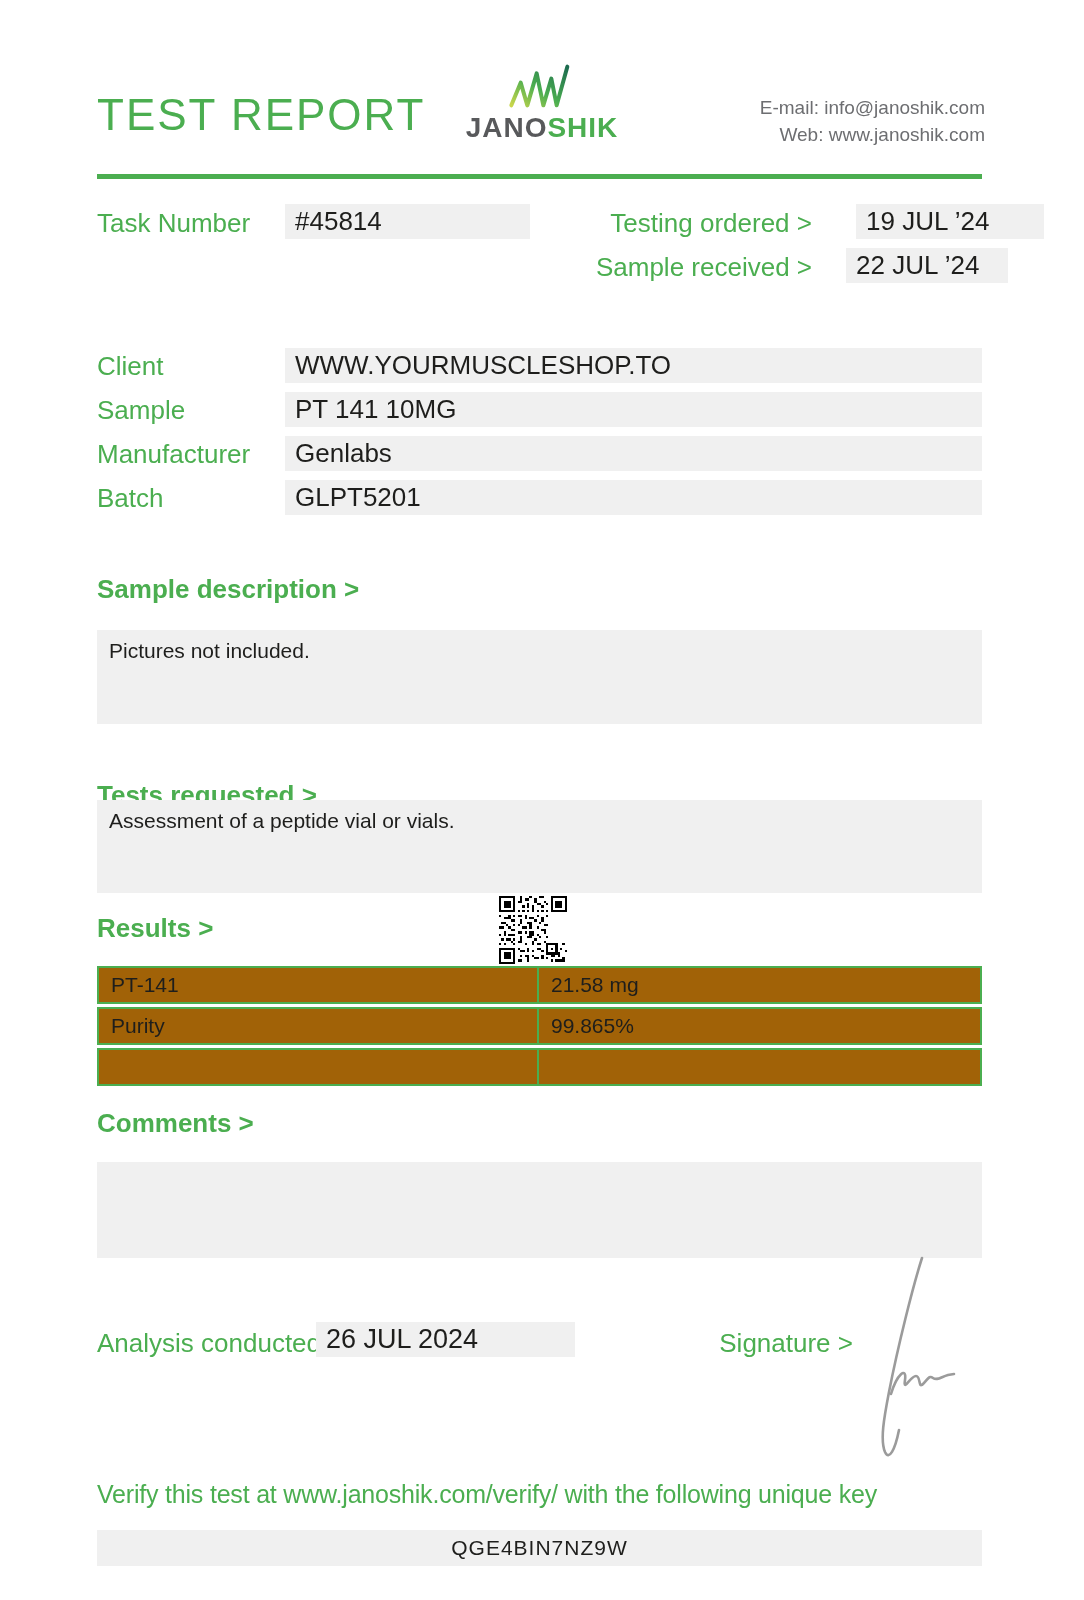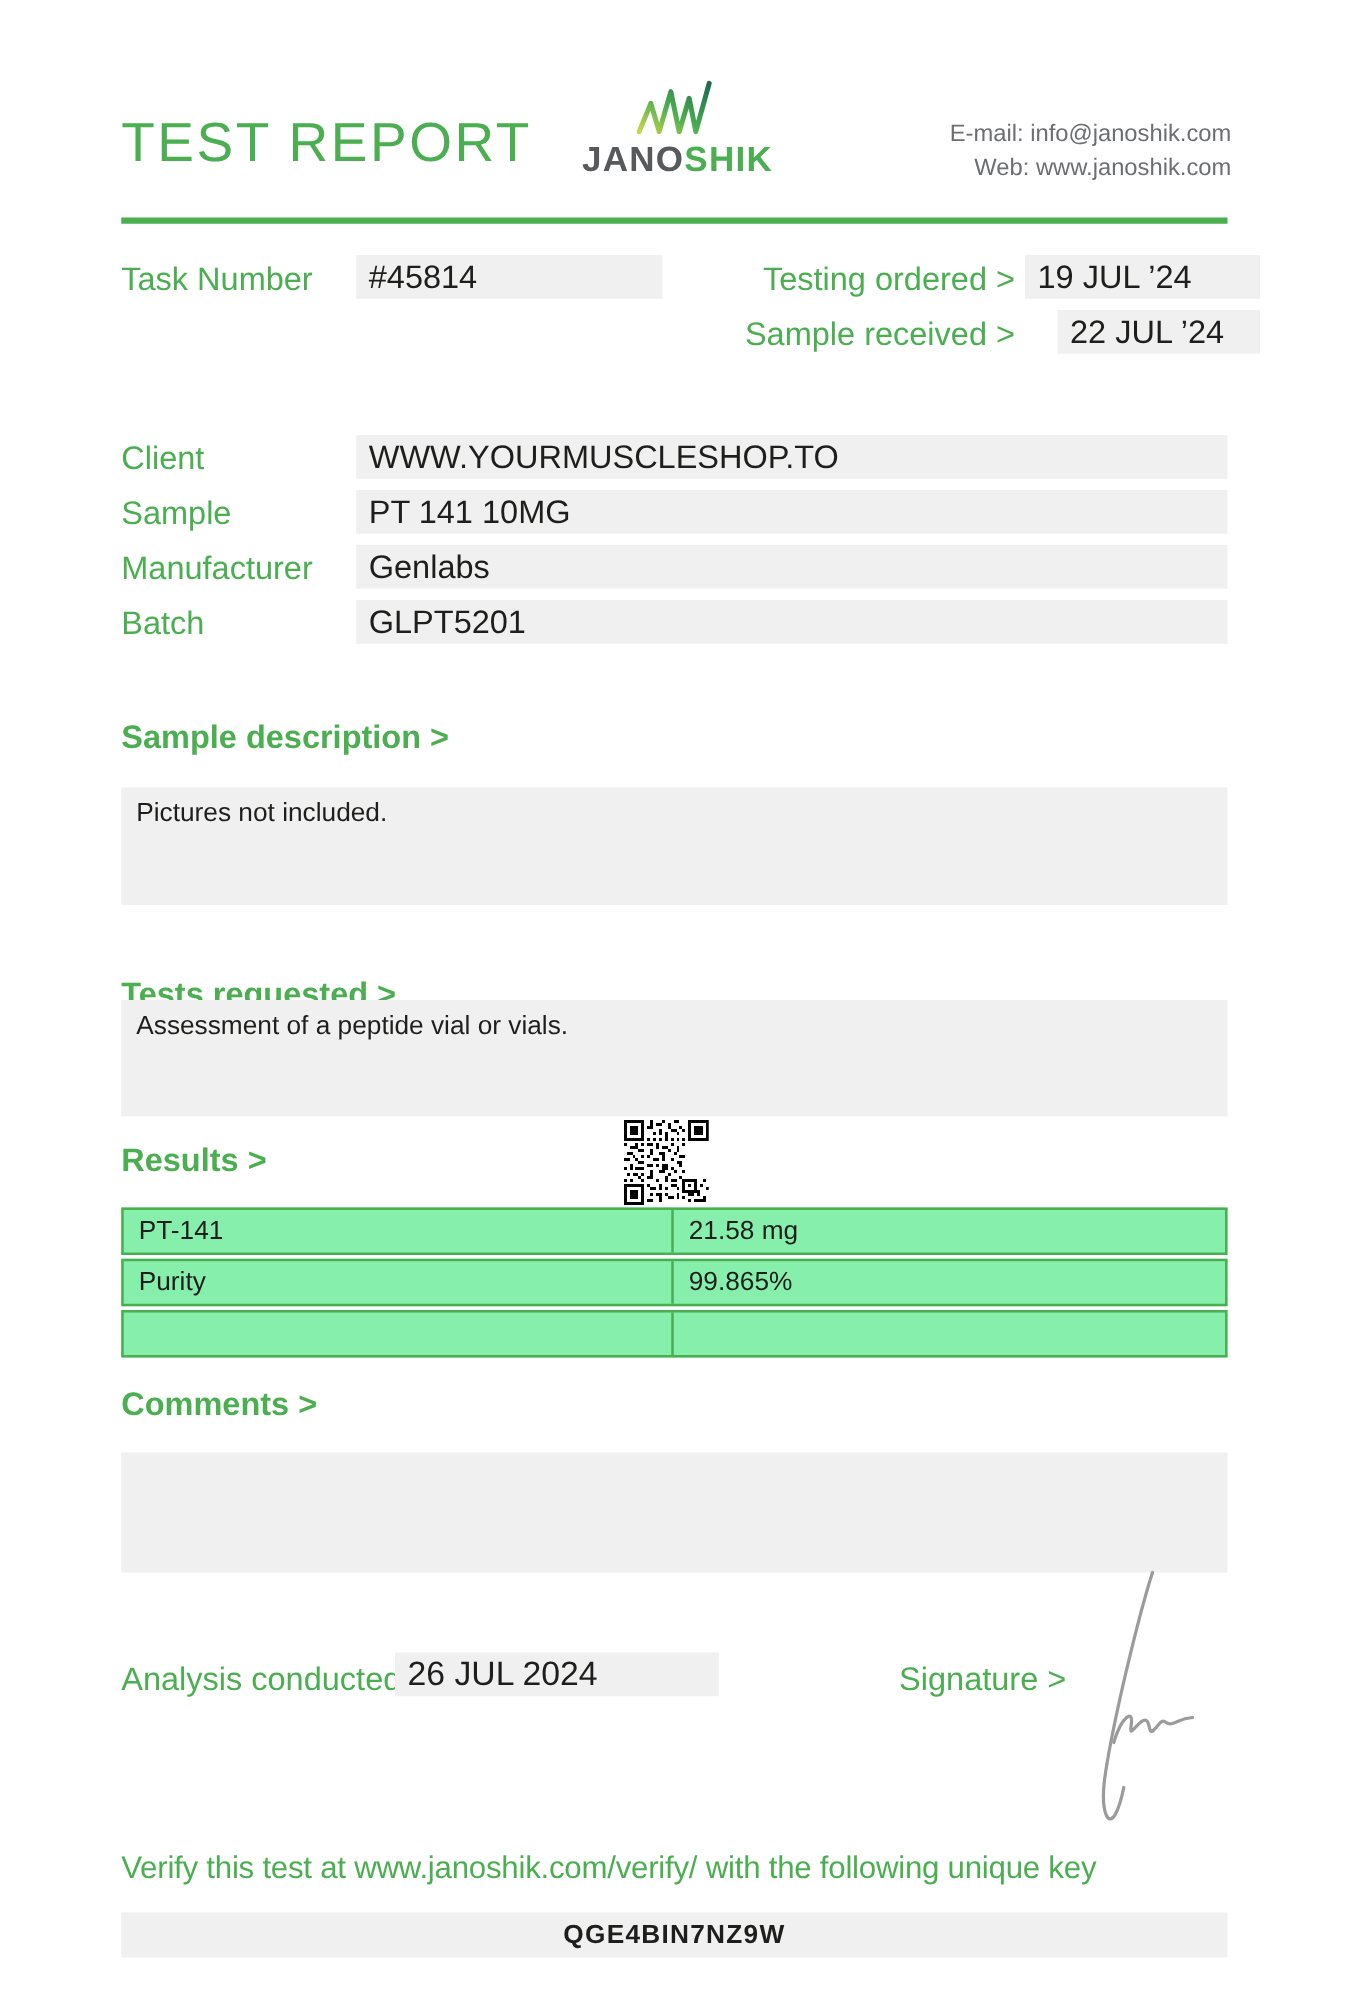--- a/index.html
+++ b/index.html
@@ -26,54 +26,54 @@
   .vbox{background:var(--graybox);color:var(--dark);font-size:26px;line-height:35px;
         height:35px;padding-left:10px;white-space:nowrap;overflow:hidden;}
   .heading{position:absolute;left:97px;color:var(--green);font-size:26px;font-weight:bold;}
   .bigbox{position:absolute;left:97px;width:885px;background:var(--graybox);
           color:var(--dark);font-size:21px;padding:9px 12px;}
 
   
   .task-label{position:absolute;left:97px;top:208px;}
   .task-box{position:absolute;left:285px;top:204px;width:245px;}
   .ordered-label{position:absolute;left:590px;top:208px;width:222px;text-align:right;}
-  .ordered-box{position:absolute;left:820px;top:204px;width:188px;}
+  .ordered-box{position:absolute;left:856px;top:204px;width:188px;}
   .received-label{position:absolute;left:590px;top:252px;width:222px;text-align:right;}
   .received-box{position:absolute;left:846px;top:248px;width:162px;}
 
   
   .info{position:absolute;left:97px;top:348px;width:885px;}
   .info-row{display:flex;align-items:flex-start;margin-bottom:9px;height:35px;}
   .info-row .glabel{width:188px;padding-top:3px;}
   .info-row .vbox{flex:1;}
 
   
   .h-sampledesc{top:574px;} .box-sampledesc{top:630px;height:94px;}
   .h-tests{top:780px;}      .box-tests{top:800px;height:93px;}
   .h-results{top:913px;}
   .h-comments{top:1108px;}  .box-comments{top:1162px;height:96px;}
 
   .qr{position:absolute;left:499px;top:896px;}
 
   
   .rtable{position:absolute;left:97px;top:966px;width:885px;}
-  .t-row{display:flex;border:2px solid var(--green);height:38px;margin-bottom:3px;background:#86efac;}
+  .t-row{display:flex;border:2px solid var(--green);height:38px;margin-bottom:3px;background:#a16207;}
   .t-cell{font-size:21px;color:var(--dark);line-height:34px;padding-left:12px;white-space:nowrap;}
   .t-name{width:440px;border-right:2px solid var(--green);}
   .t-val{flex:1;}
 
   
   .analysis-label{position:absolute;left:97px;top:1328px;}
   .analysis-box{position:absolute;left:316px;top:1322px;width:259px;font-size:27px;}
   .signature-label{position:absolute;left:700px;top:1328px;width:153px;text-align:right;}
   .signature{position:absolute;left:858px;top:1250px;}
   .verify{position:absolute;left:97px;top:1480px;width:888px;color:var(--green);
           font-size:25px;letter-spacing:-0.2px;white-space:nowrap;}
   .key-box{position:absolute;left:97px;top:1530px;width:885px;height:36px;background:var(--graybox);
-           text-align:center;font-size:21px;line-height:36px;color:var(--dark);letter-spacing:1px;font-weight:bold;}
+           text-align:center;font-size:21px;line-height:36px;color:var(--dark);letter-spacing:1px;}
 </style>
 </head>
 <body>
 
 <div class="page">
 
   <div class="title">TEST REPORT</div>
 
   <svg class="logo-icon" width="64" height="56" viewBox="0 0 96 66">
     <defs>

